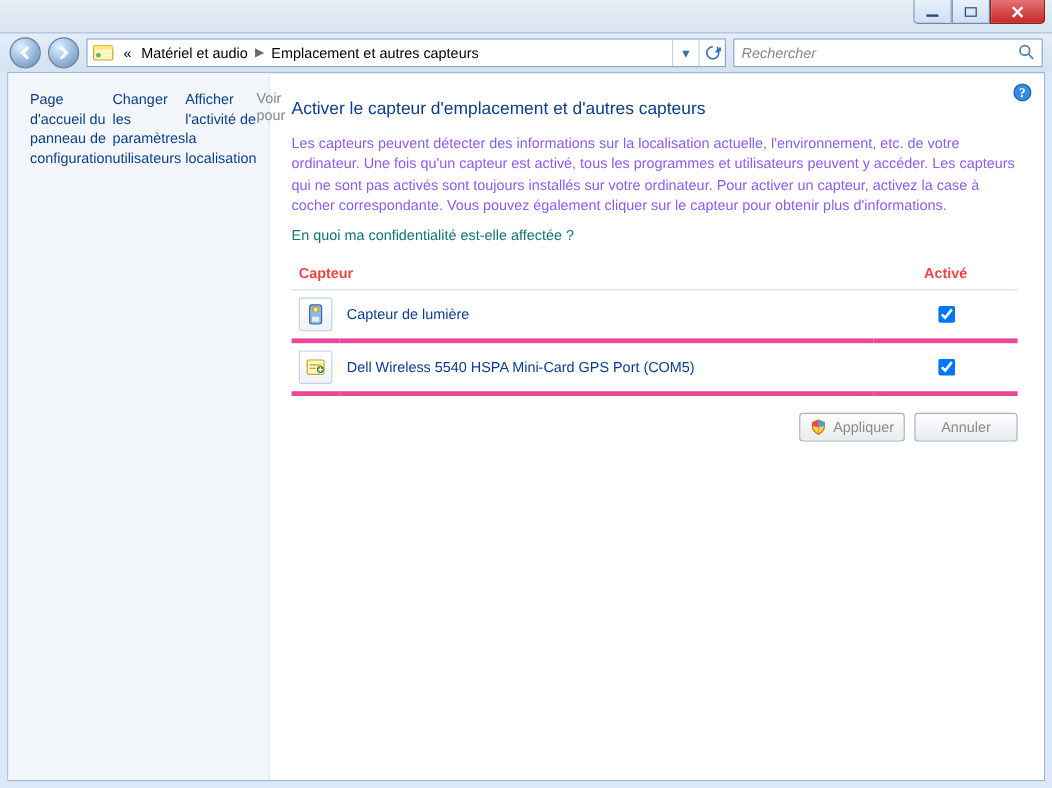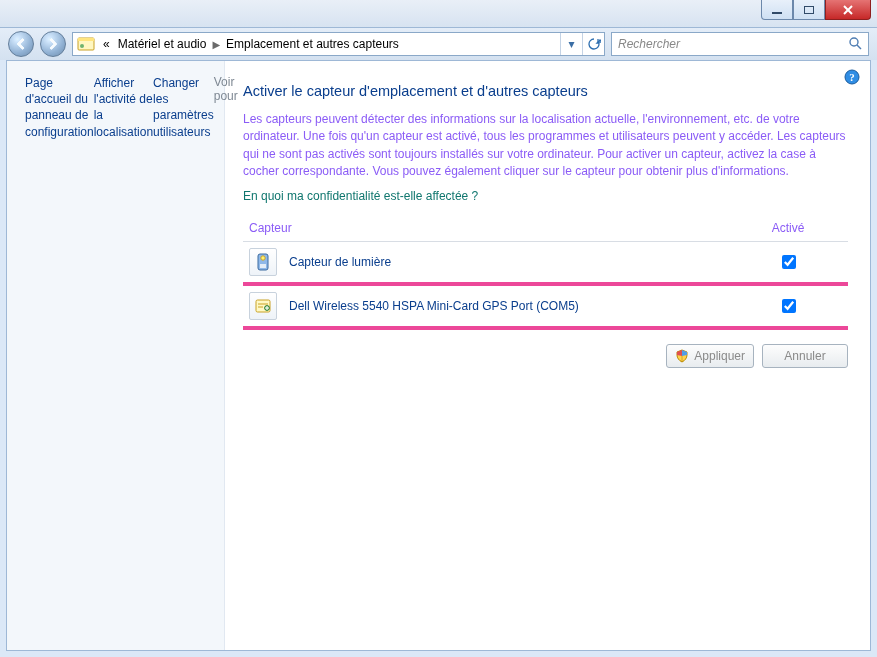--- a/index.html
+++ b/index.html
@@ -44,21 +44,21 @@
 
   
   .main { flex:1; padding:18px 22px 10px 18px; position:relative;}
   .help-icon { position:absolute; top:8px; right:10px; width:16px; height:16px; }
   h1.page-title { font-size:14.5px; font-weight:400; color:#0a3e8d; margin:4px 0 10px 0;}
   p.desc { margin:12px 0 8px 0; line-height:1.45; color:#8b5cf6;}
   a.confid { color:#0f766e; text-decoration:none; display:inline-block; margin-bottom:14px;}
 
   
   .sensor-table { width:100%; border-collapse:collapse;}
-  .sensor-table th { text-align:left; font-weight:400; color:#8b5cf6; padding:4px 6px 6px 6px; border-bottom:1px solid #d8dde4;}
+  .sensor-table th { text-align:left; font-weight:700; color:#ef4444; padding:4px 6px 6px 6px; border-bottom:1px solid #d8dde4;}
   .sensor-table th.col-active { text-align:center; width:120px;}
   .sensor-table td { padding:6px; border-bottom:4px solid #ec4899; vertical-align:middle;}
   .sensor-row .iconcell { width:34px;}
   .sensor-row .iconbox { width:28px;height:28px;border:1px solid #c8d2dd;border-radius:2px;background:linear-gradient(#fff,#eef3f8);display:flex;align-items:center;justify-content:center;}
   .sensor-row a { color:#0a3e8d; text-decoration:none;}
   .sensor-row td.activecell { text-align:center;}
   .sensor-row input[type=checkbox]{ width:14px;height:14px;}
 
   
   .btnrow { display:flex; justify-content:flex-end; gap:8px; margin-top:14px;}
@@ -129,22 +129,22 @@
         </svg>
     </span>
   </div>
 </div>
 
 <div class="frame">
   <div class="content">
 
     <div class="sidebar">
       <a href="#" class="sidelink">Page d'accueil du panneau de configuration</a>
+      <a href="#" class="sidelink">Changer les paramètres utilisateurs</a>
       <a href="#" class="sidelink">Afficher l'activité de la localisation</a>
-      <a href="#" class="sidelink">Changer les paramètres utilisateurs</a>
       <div class="spacer"></div>
       <div class="seealso-head">Voir pour</div>
     </div>
 
     <div class="main">
       <span class="help-icon">
         <svg width="16" height="16" viewBox="0 0 16 16">
             <circle cx="8" cy="8" r="7" fill="#2f8de4" stroke="#1b5c9e"></circle>
             <text x="8" y="12" text-anchor="middle" font-size="11" fill="#fff" font-family="Segoe UI" font-weight="bold">?</text>
           </svg>

